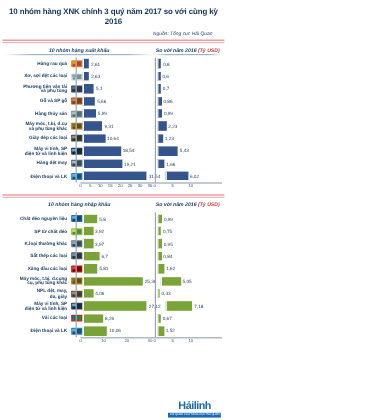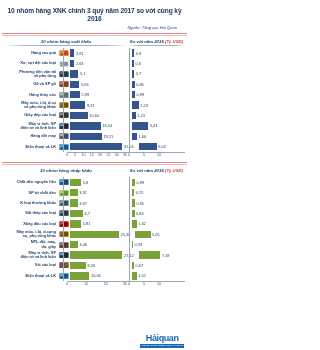--- a/index.html
+++ b/index.html
@@ -565,17 +565,17 @@
       </div>
     <div class="spacerB" id="import-axis-right">
         <div class="axline"></div>
         <div class="tick" style="left: 4px;">0</div>
         <div class="tick" style="left: 19px;">5</div>
         <div class="tick" style="left: 34px;">10</div>
       </div>
   </div>
 
   <div class="footer">
-    <div class="logo"><span>Hải</span><span class="q">quan</span></div>
+    <div class="logo"><span>Hải</span><span class="q">linh</span></div>
     <div class="logobar">CƠ QUAN CỦA TỔNG CỤC HẢI QUAN</div>
   </div>
 
 </div>
 
 </body></html>

